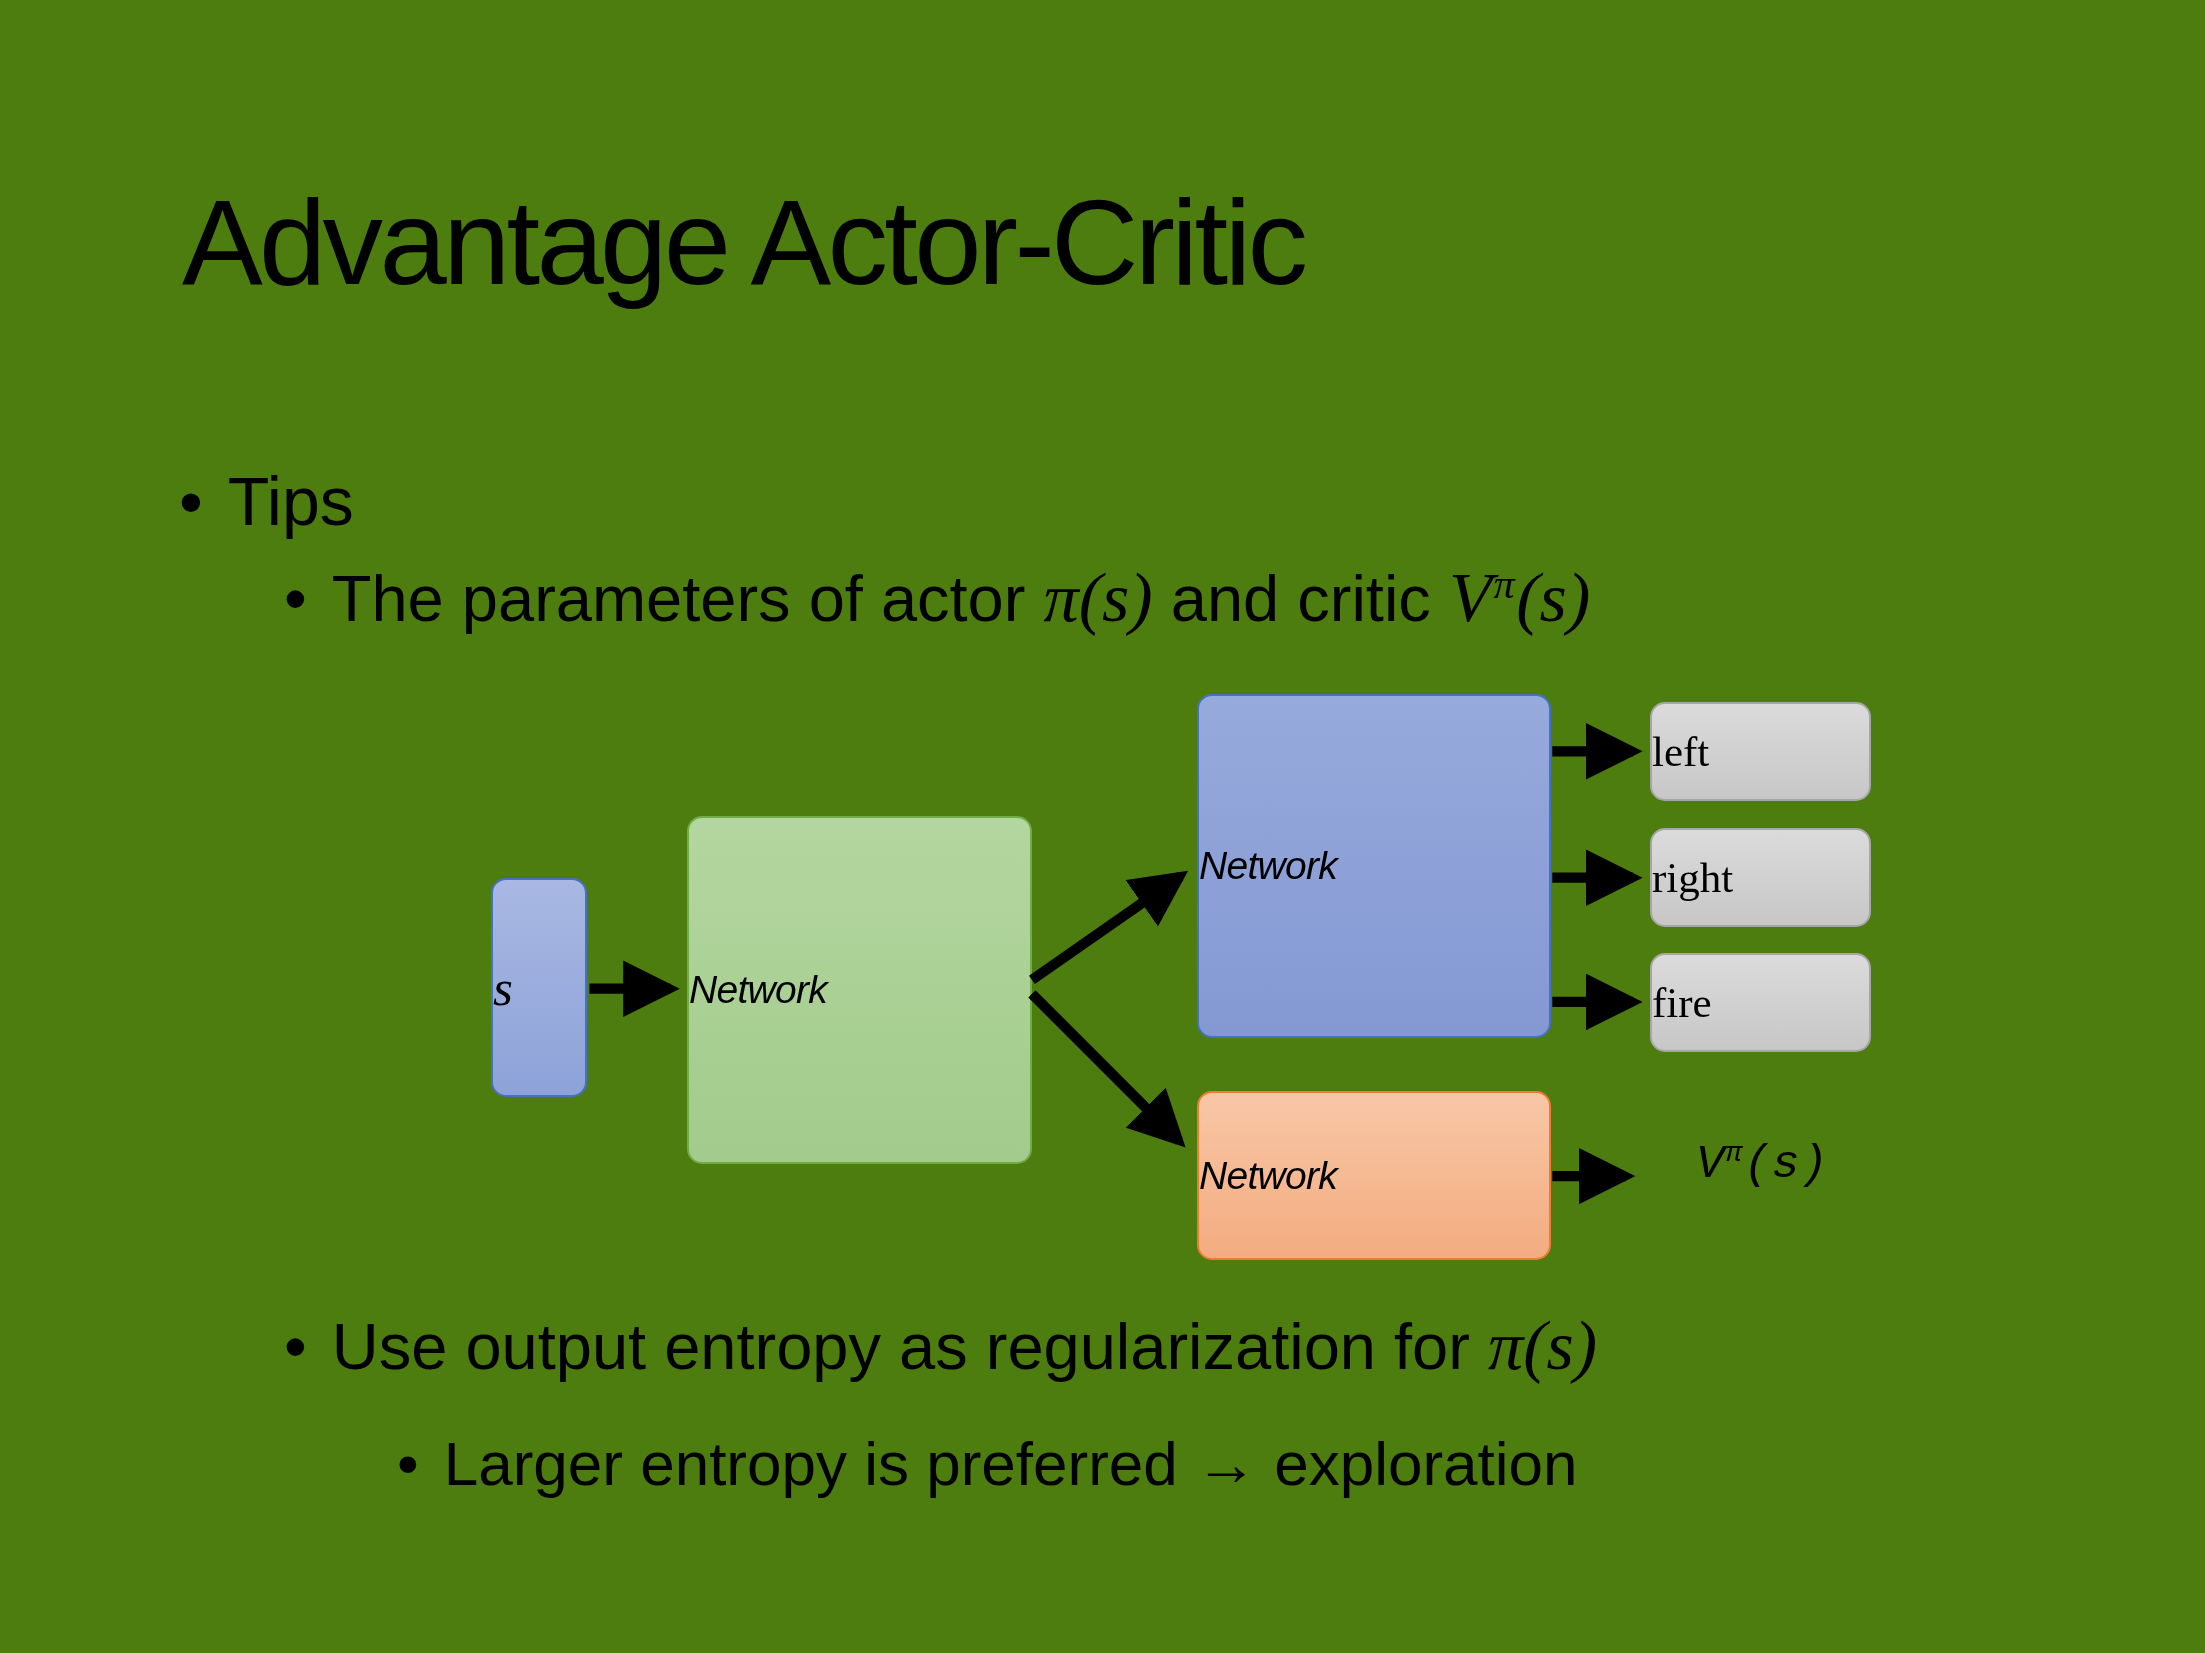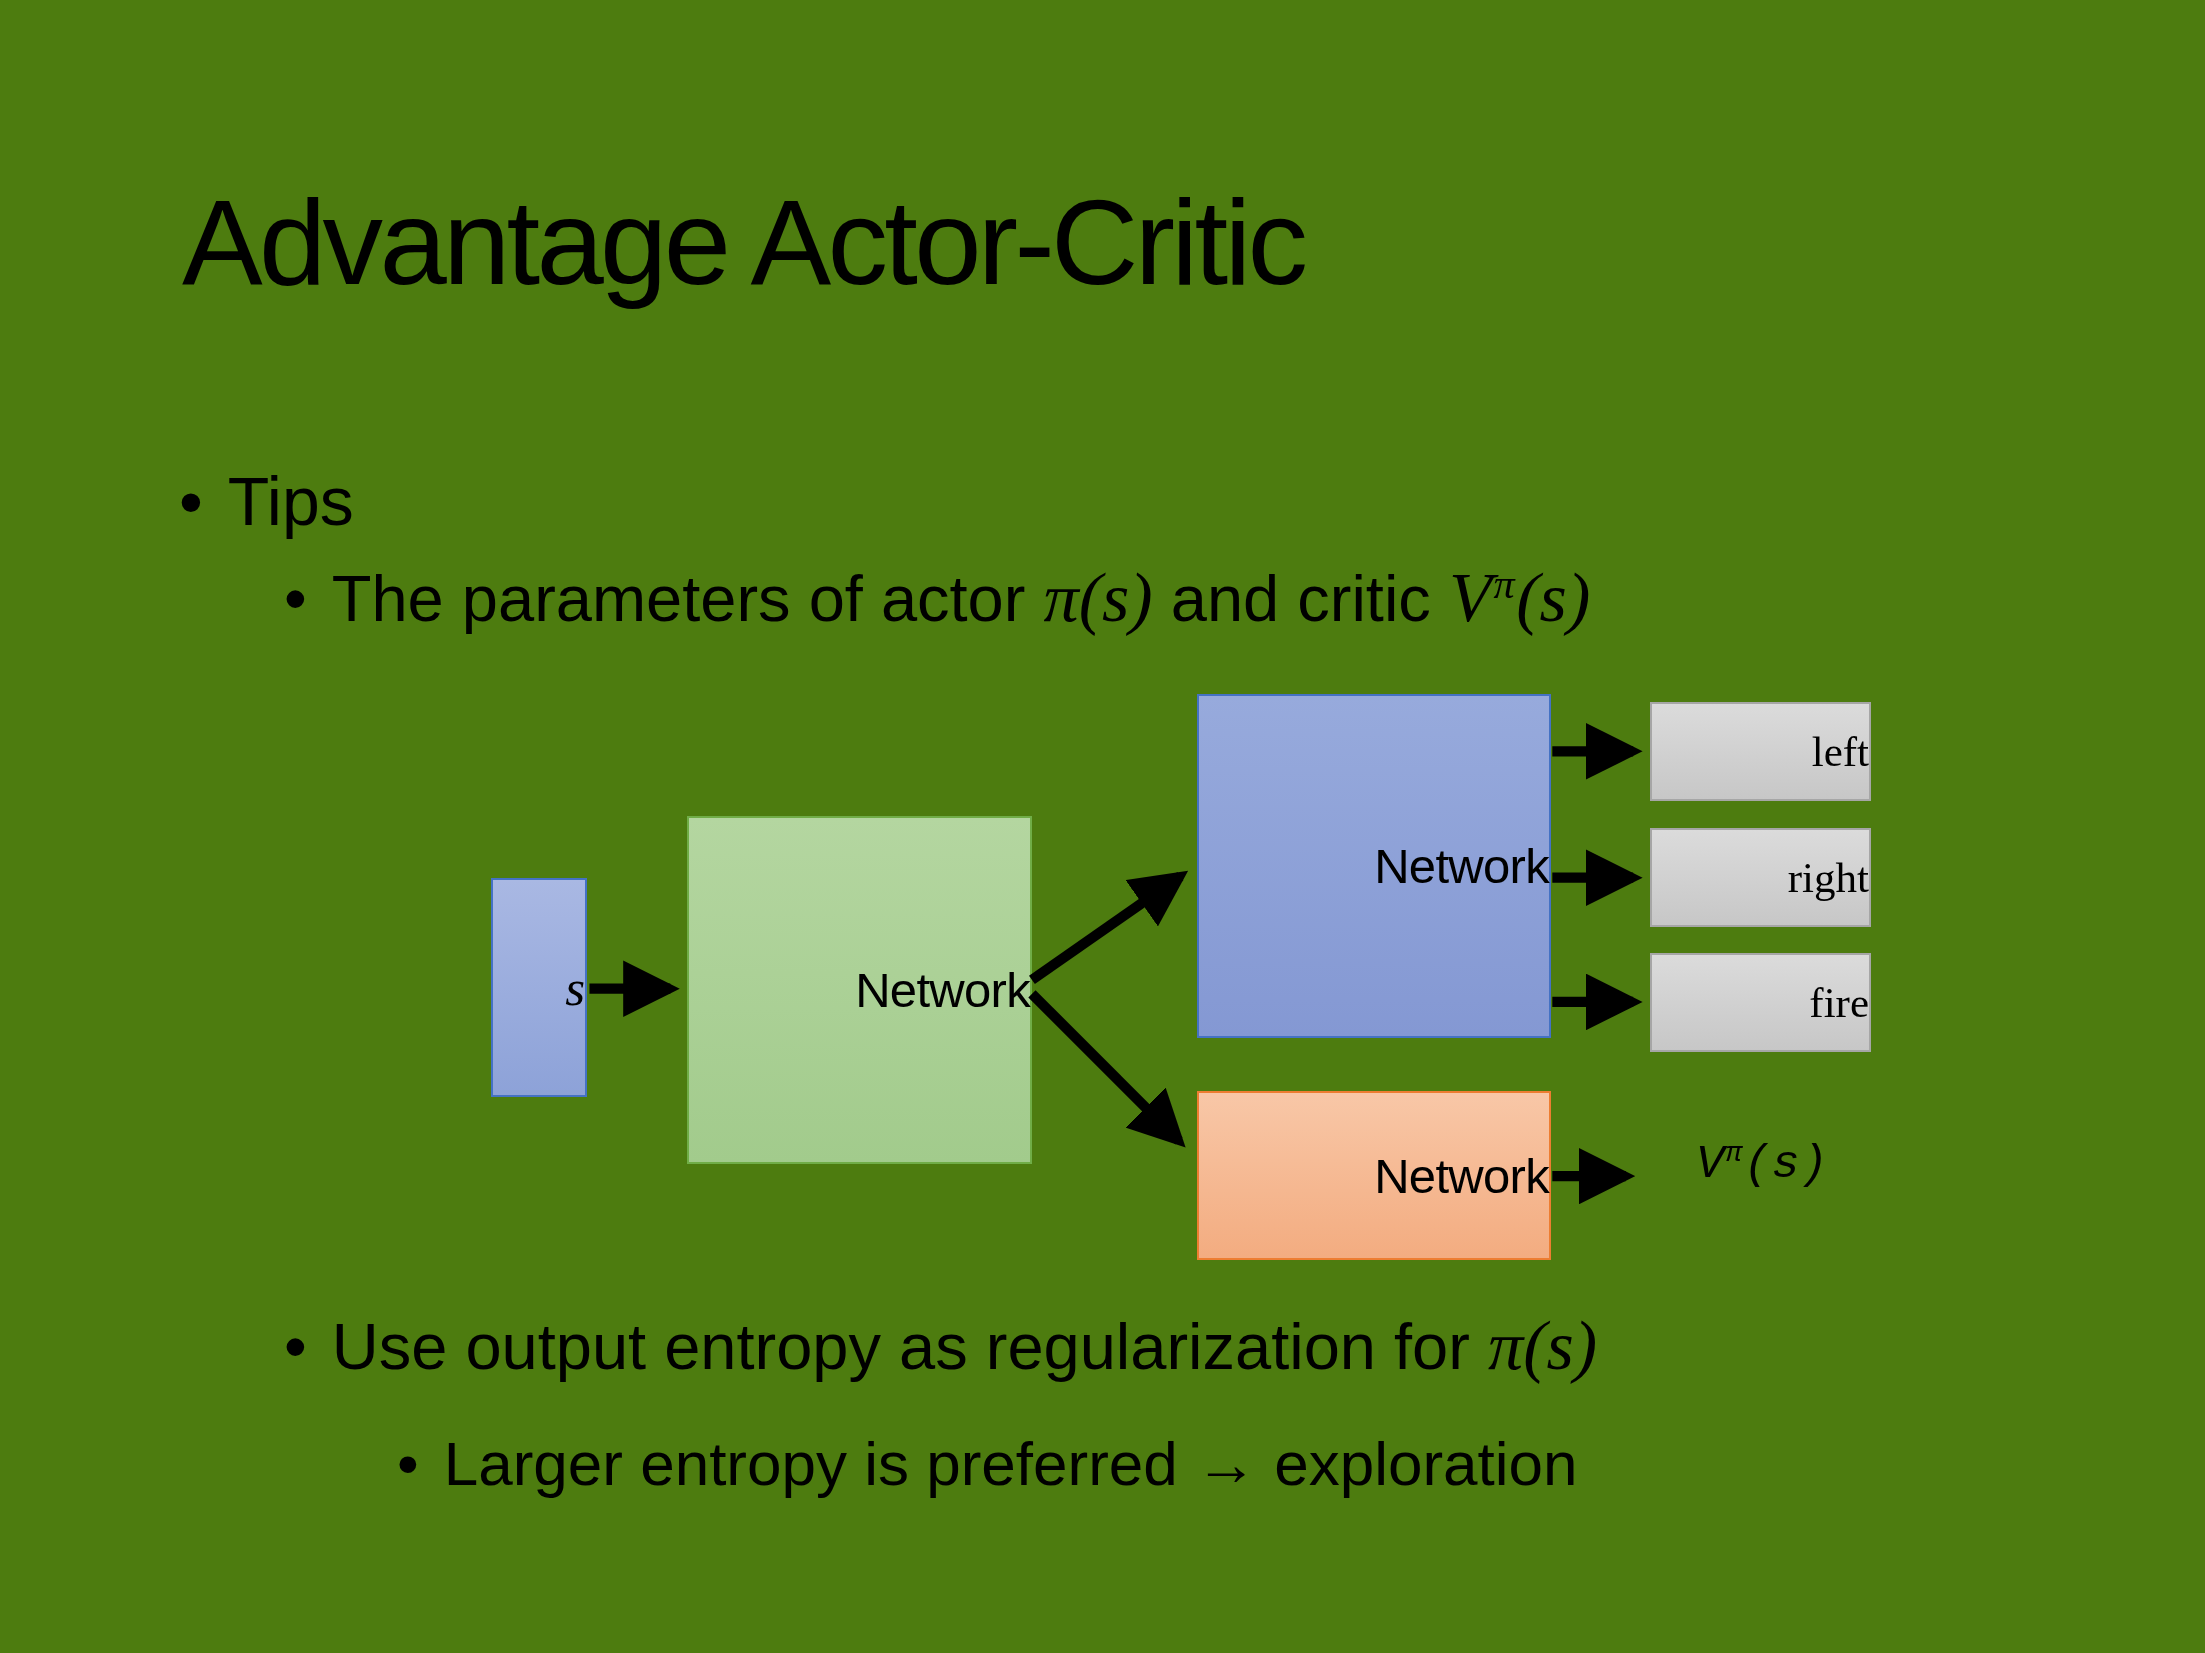--- a/index.html
+++ b/index.html
@@ -13,36 +13,36 @@
   .line{position:absolute;display:flex;align-items:baseline;white-space:nowrap;line-height:1.15;}
   .bullet{margin-right:25px;}
   .l1{font-size:68px;}
   .l2{font-size:65px;}
   .l3{font-size:62px;}
 
   .math{font-family:"Liberation Serif",serif;font-style:italic;font-size:1.08em;}
   .math .sup{display:inline-block;font-size:0.60em;transform:translateY(-0.55em);margin:0 0.04em;}
 
   
-  .box{position:absolute;display:flex;align-items:center;justify-content:flex-end;box-sizing:border-box;}
+  .box{position:absolute;display:flex;align-items:center;justify-content:flex-start;box-sizing:border-box;border-radius:15px;}
   .state-box{left:491px;top:878px;width:96px;height:219px;
              background:linear-gradient(180deg,#a9b8e3 0%,#8da2d8 100%);border:2.9px solid #4472c4;}
   .shared-box{left:687px;top:816px;width:345px;height:348px;
              background:linear-gradient(180deg,#b4d6a0 0%,#a2cb8c 100%);border:2.9px solid #70ad47;}
   .actor-box{left:1197px;top:694px;width:354px;height:344px;
              background:linear-gradient(180deg,#97aadc 0%,#8498d3 100%);border:2.9px solid #4472c4;}
   .critic-box{left:1197px;top:1091px;width:354px;height:169px;
              background:linear-gradient(180deg,#f8c7a7 0%,#f3ac80 100%);border:2.9px solid #ed7d31;}
   .action-box{left:1650px;width:221px;height:99px;
              background:linear-gradient(180deg,#dbdbdb 0%,#c7c7c7 100%);border:2.2px solid #a6a6a6;}
   .action-left{top:702px;}
   .action-right{top:828px;}
   .action-fire{top:953px;}
 
-  .net-label{font-size:49px;letter-spacing:-0.7px;}
+  .net-label{font-size:39px;letter-spacing:-0.7px;font-style:italic;}
   .state-label{font-family:"Liberation Serif",serif;font-style:italic;font-size:51px;}
   .action-label{font-family:"Liberation Serif",serif;font-size:43px;}
   .value-label{position:absolute;left:1648px;top:1138px;font-size:47px;
                font-family:Liberation Mono, monospace;font-style:italic;white-space:nowrap;margin-left:48px;}
   .value-label .sup{display:inline-block;font-size:0.60em;transform:translateY(-0.55em);margin:0 0.04em;}
 
   svg.arrows{position:absolute;left:0;top:0;width:2205px;height:1654px;pointer-events:none;}
 </style>
 </head>
 <body>

